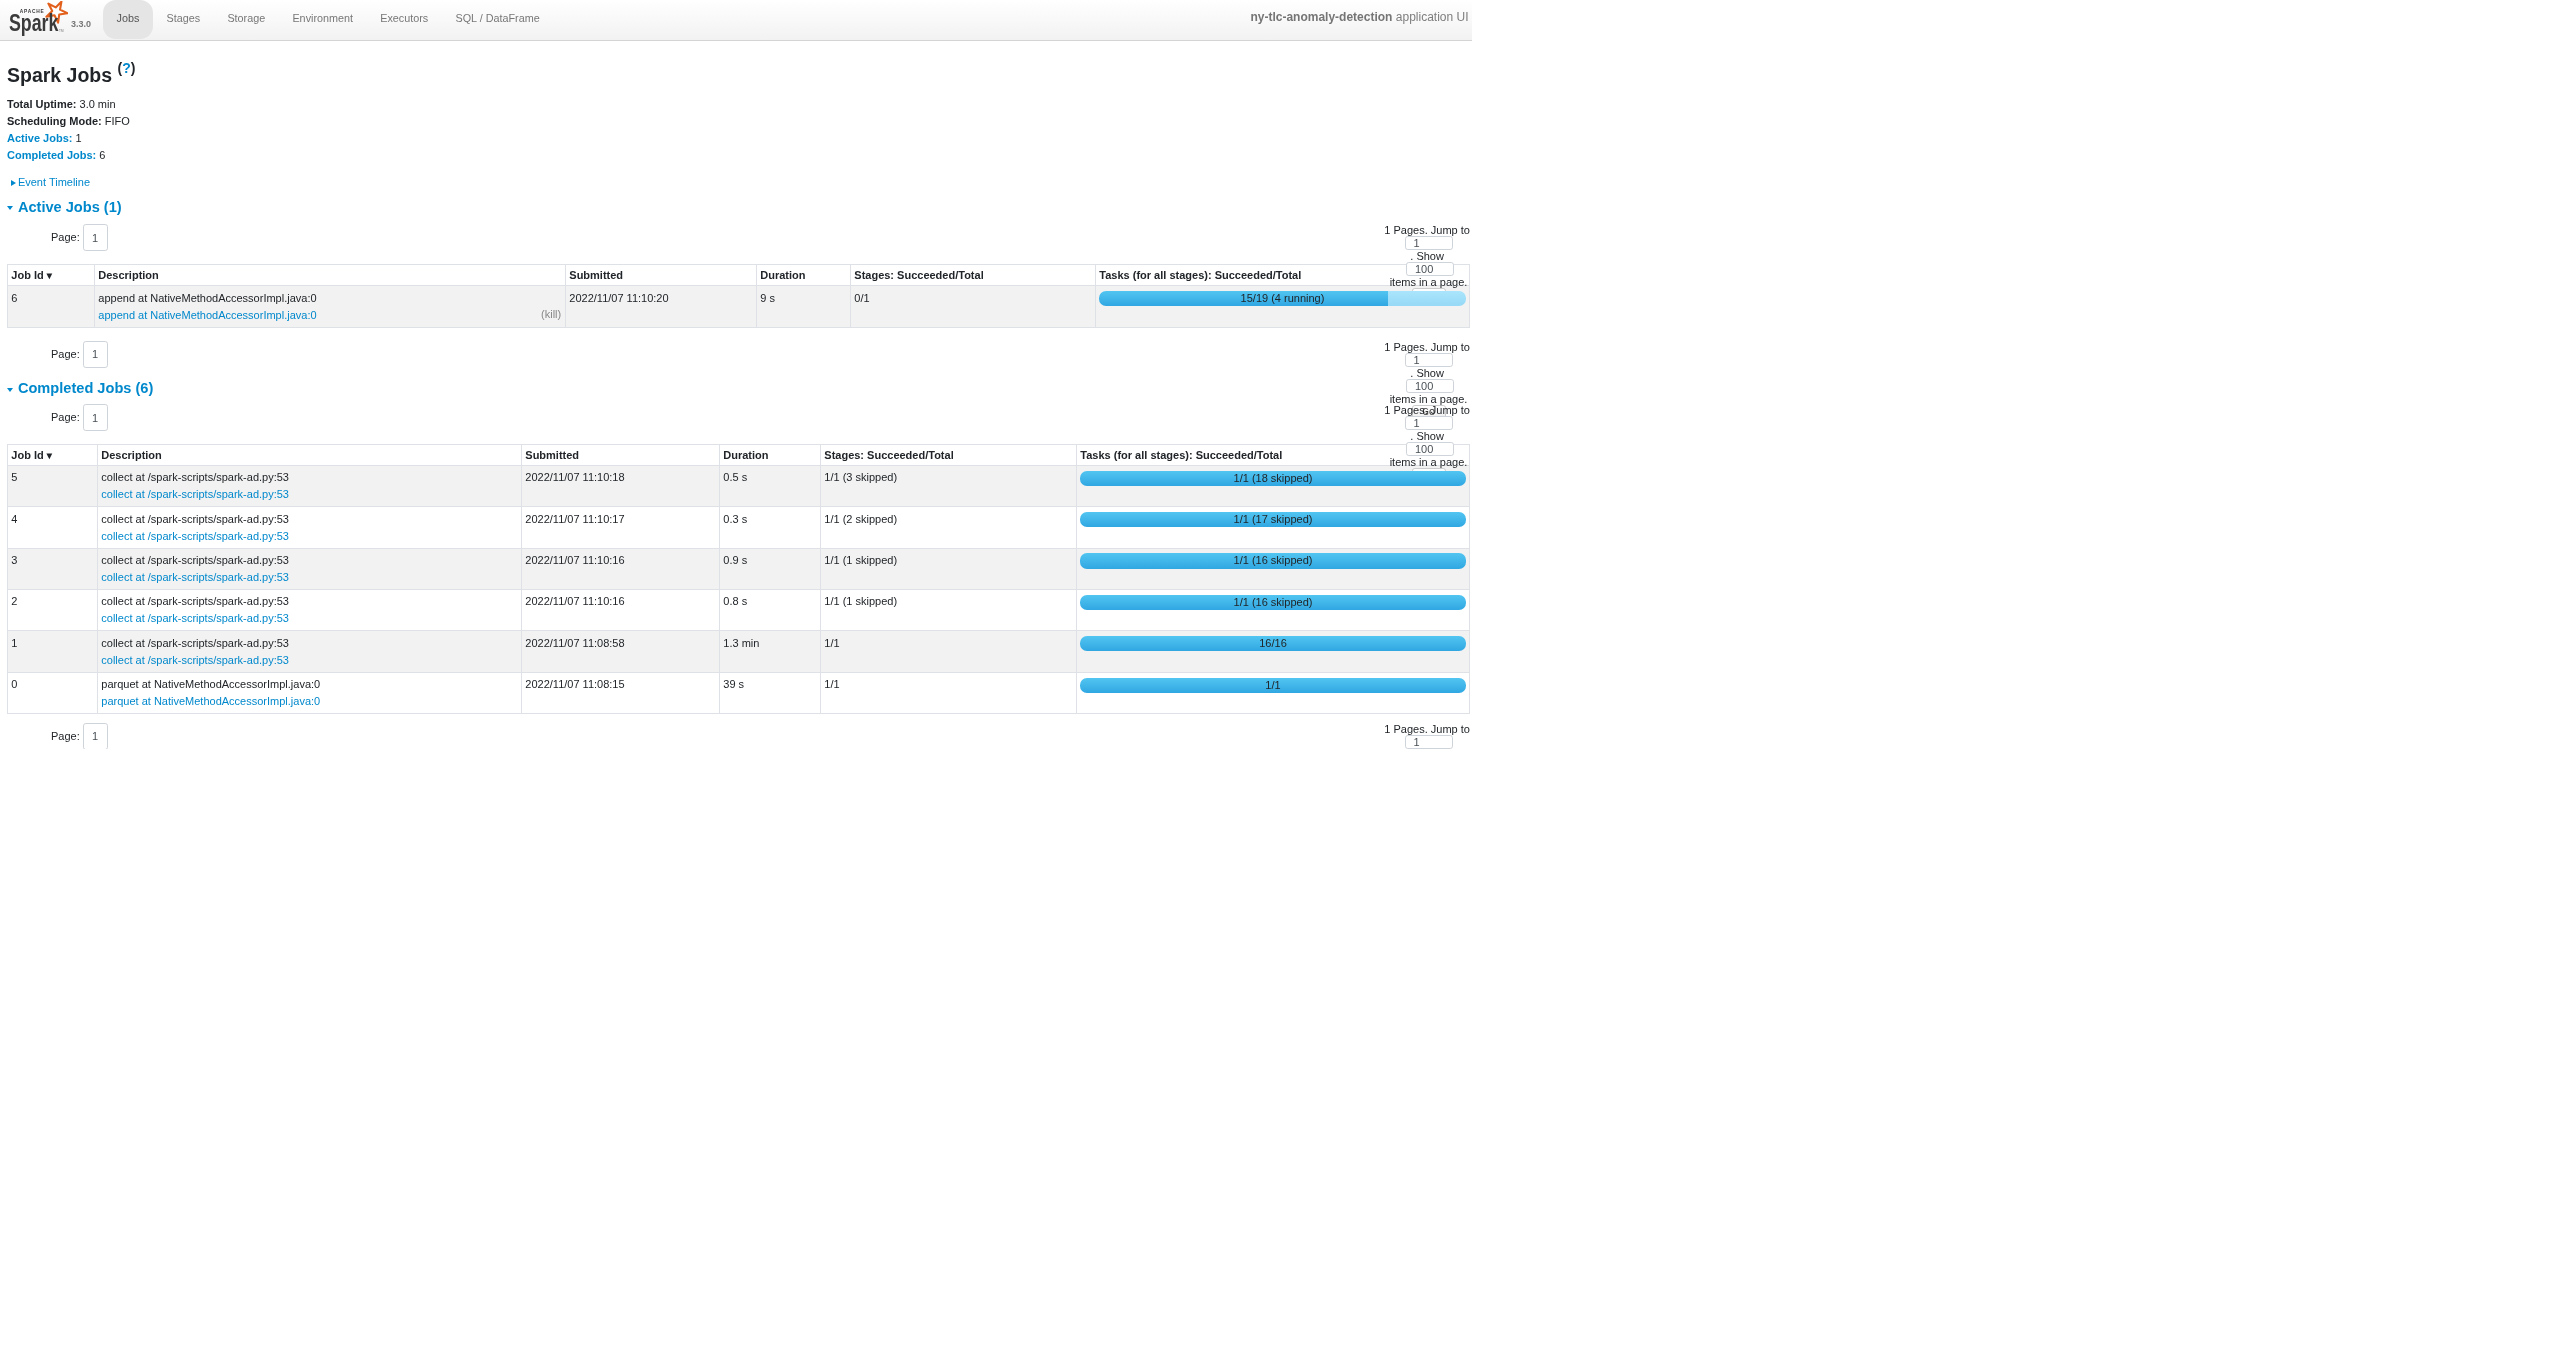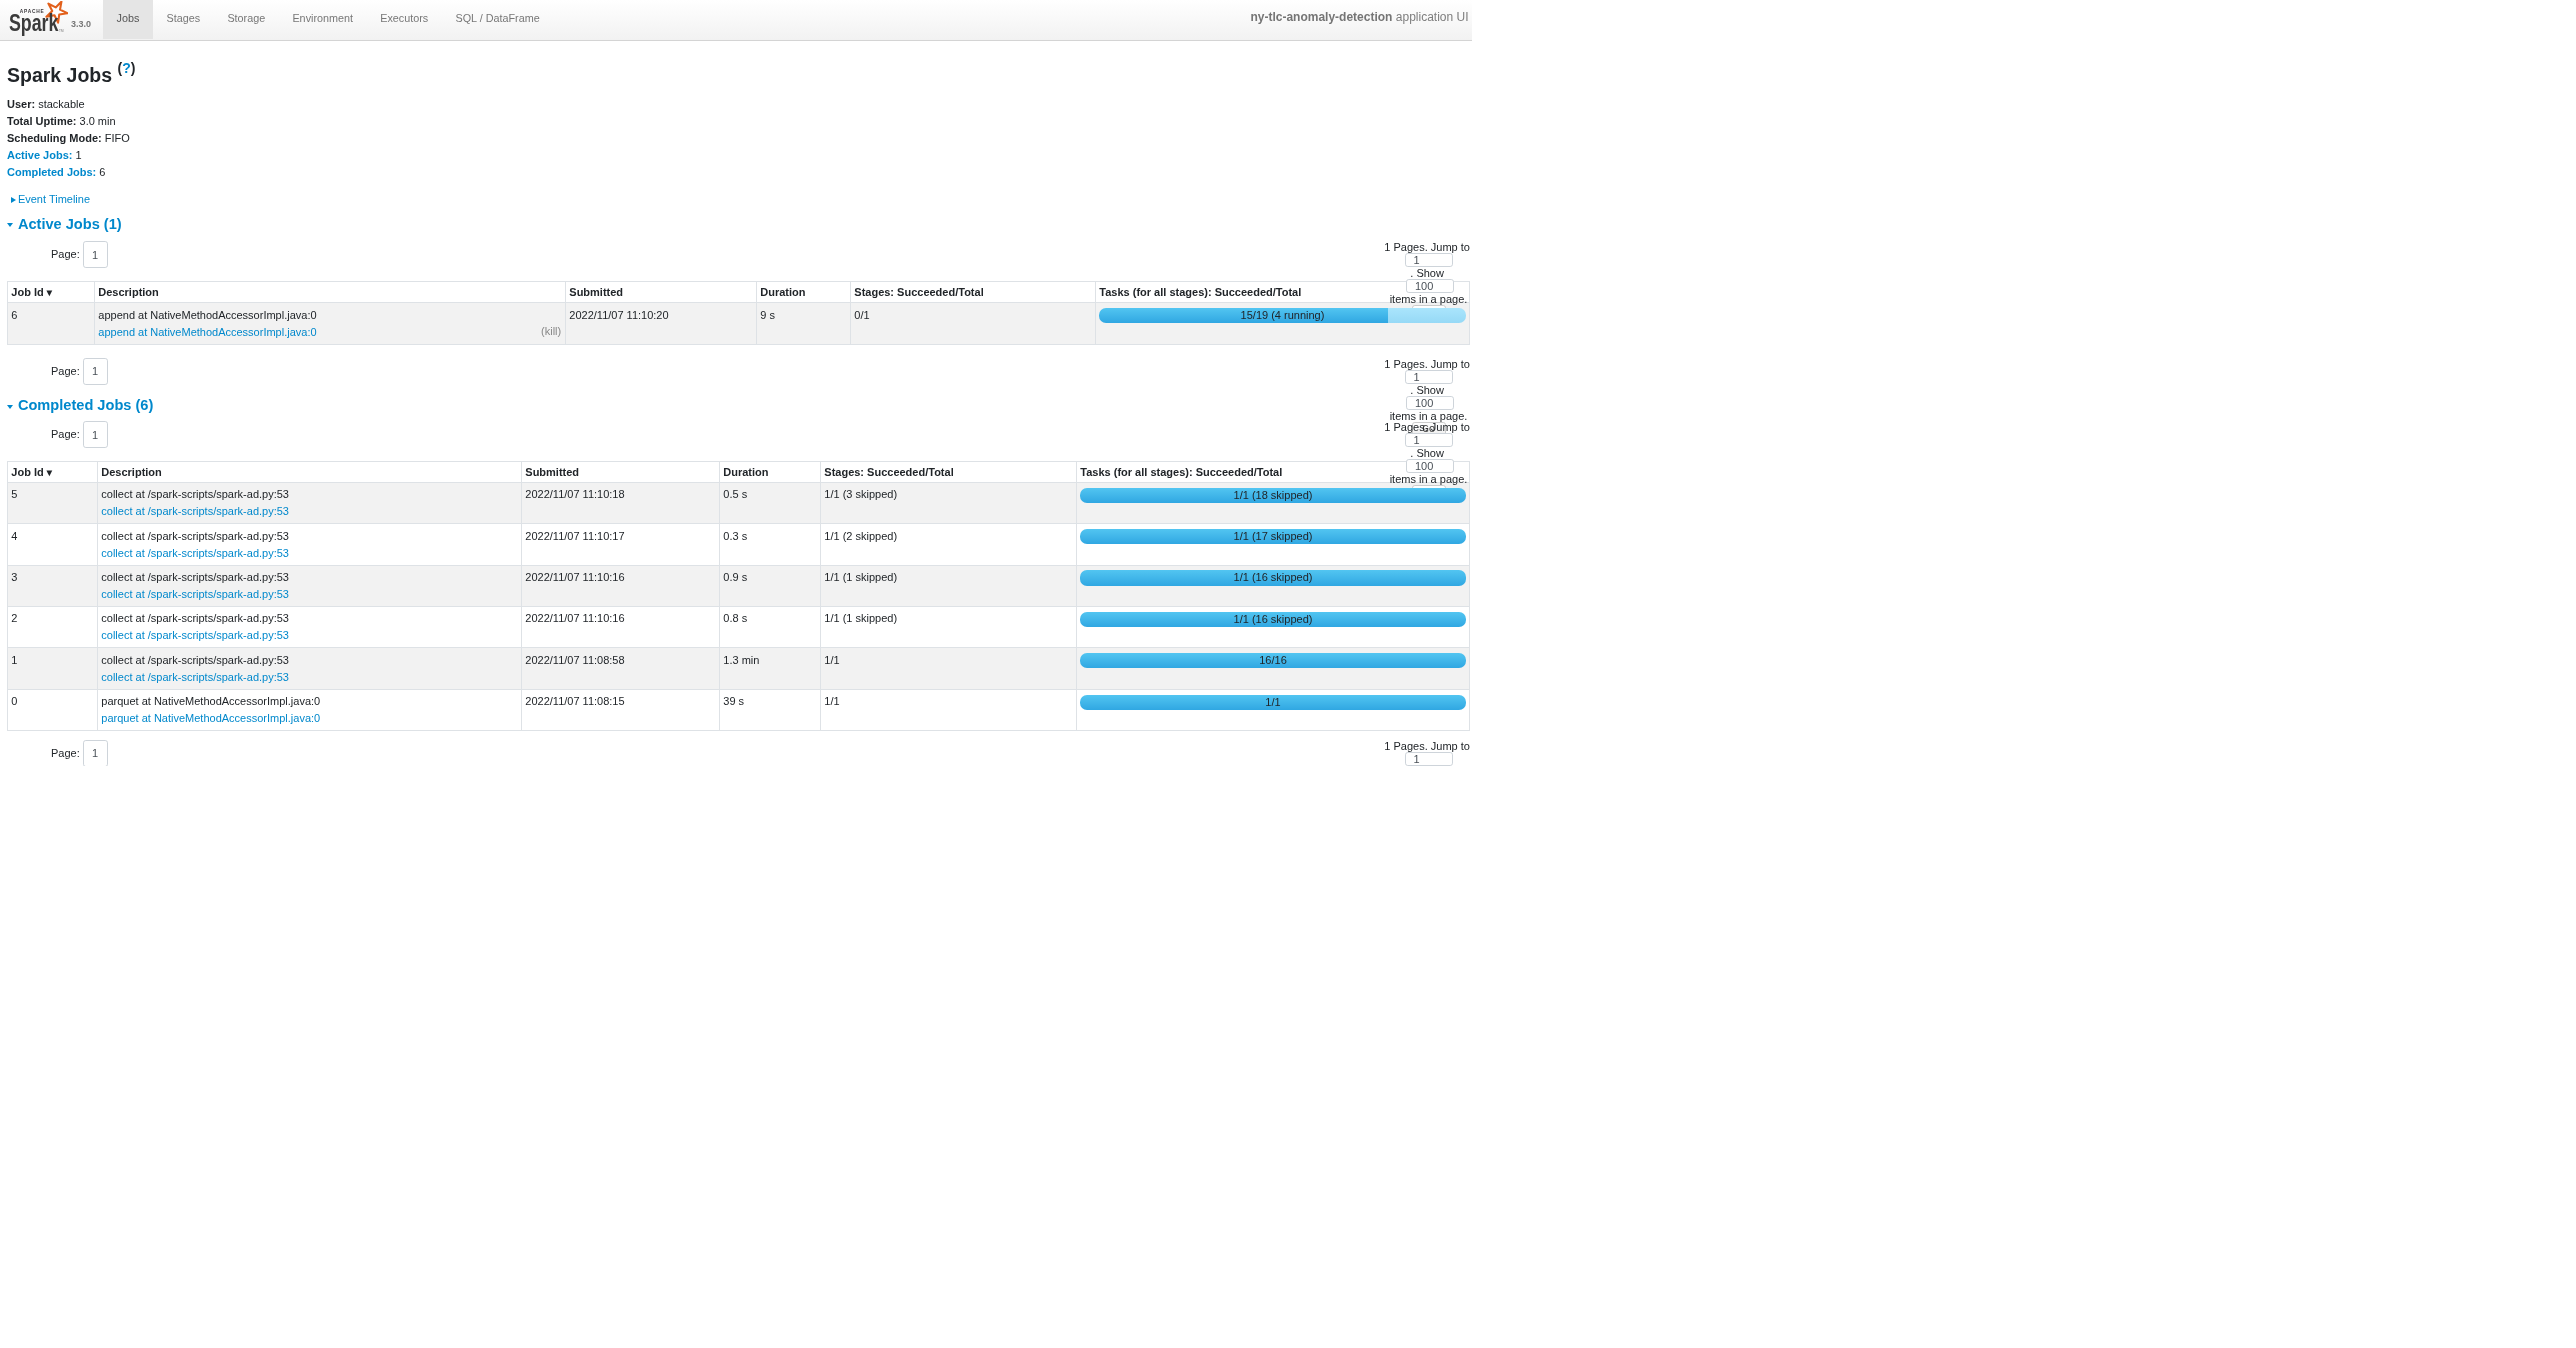--- a/index.html
+++ b/index.html
@@ -5,21 +5,21 @@
 * { box-sizing: content-box; }
 html,body { margin:0; padding:0; background:#fff; }
 body { font-family:"Liberation Sans",sans-serif; font-size:11px; color:#212529; width:1472px; }
 a { text-decoration:none; }
 
 
 .navbar { position:relative; height:40px; background:linear-gradient(to bottom,#ffffff,#f2f2f2); border-bottom:0.7px solid #d4d4d4; }
 .brand { position:absolute; left:7.7px; top:0.7px; }
 .version { position:absolute; left:71px; top:20px; font-size:9px; font-weight:bold; color:#777; line-height:9px; }
 .nav { position:absolute; left:103px; top:0; height:40px; display:flex; margin:0; padding:0; list-style:none; }
-.nav a { display:block; height:29px; padding:10.4px 13.6px 0; font-size:10.8px; line-height:16.7px; color:#777; }
+.nav a { display:block; height:29px; padding:10.4px 13.6px 0; font-size:10.8px; line-height:16.7px; color:#777;border-radius:13px; }
 .nav li.active a { background:#e5e5e5; color:#555; }
 .appname { position:absolute; right:3.5px; top:9px; font-size:12px; color:#7e7e7e; line-height:16.7px; }
 .appname b { color:#757575; }
 
 
 .container { padding:0 3.5px 0 7px; }
 h3.title { margin:24px 0 0 0; font-size:19.5px; line-height:23.4px; font-weight:bold; color:#212529; position:relative; top:-1.4px; }
 h3.title sup { font-size:14px; position:relative; top:-0.7px; line-height:0; }
 h3.title sup a { color:#0088cc; }
 ul.meta { margin:7.7px 0 0 0; padding:0; list-style:none; }
@@ -98,21 +98,20 @@
     <li>
         <a>SQL / DataFrame</a>
       </li>
   </ul>
   <span class="appname"><b>ny-tlc-anomaly-detection</b> application UI</span>
 </div>
 
 <div class="container">
   <h3 class="title">Spark Jobs <sup>(<a>?</a>)</sup></h3>
   <ul class="meta">
-    <li><strong>User:</strong> stackable</li>
     <li><strong>Total Uptime:</strong> 3.0 min</li>
     <li><strong>Scheduling Mode:</strong> FIFO</li>
     <li><a class="bb">Active Jobs:</a> 1</li>
     <li><a class="bb">Completed Jobs:</a> 6</li>
   </ul>
   <div class="etl"><span class="arrow-closed"></span><a>Event Timeline</a></div>
 
   <h4 class="sec" id="h4a"><span class="arrow-open"></span><a>Active Jobs (1)</a></h4>
 
   <div class="pagerow" id="pr1">

